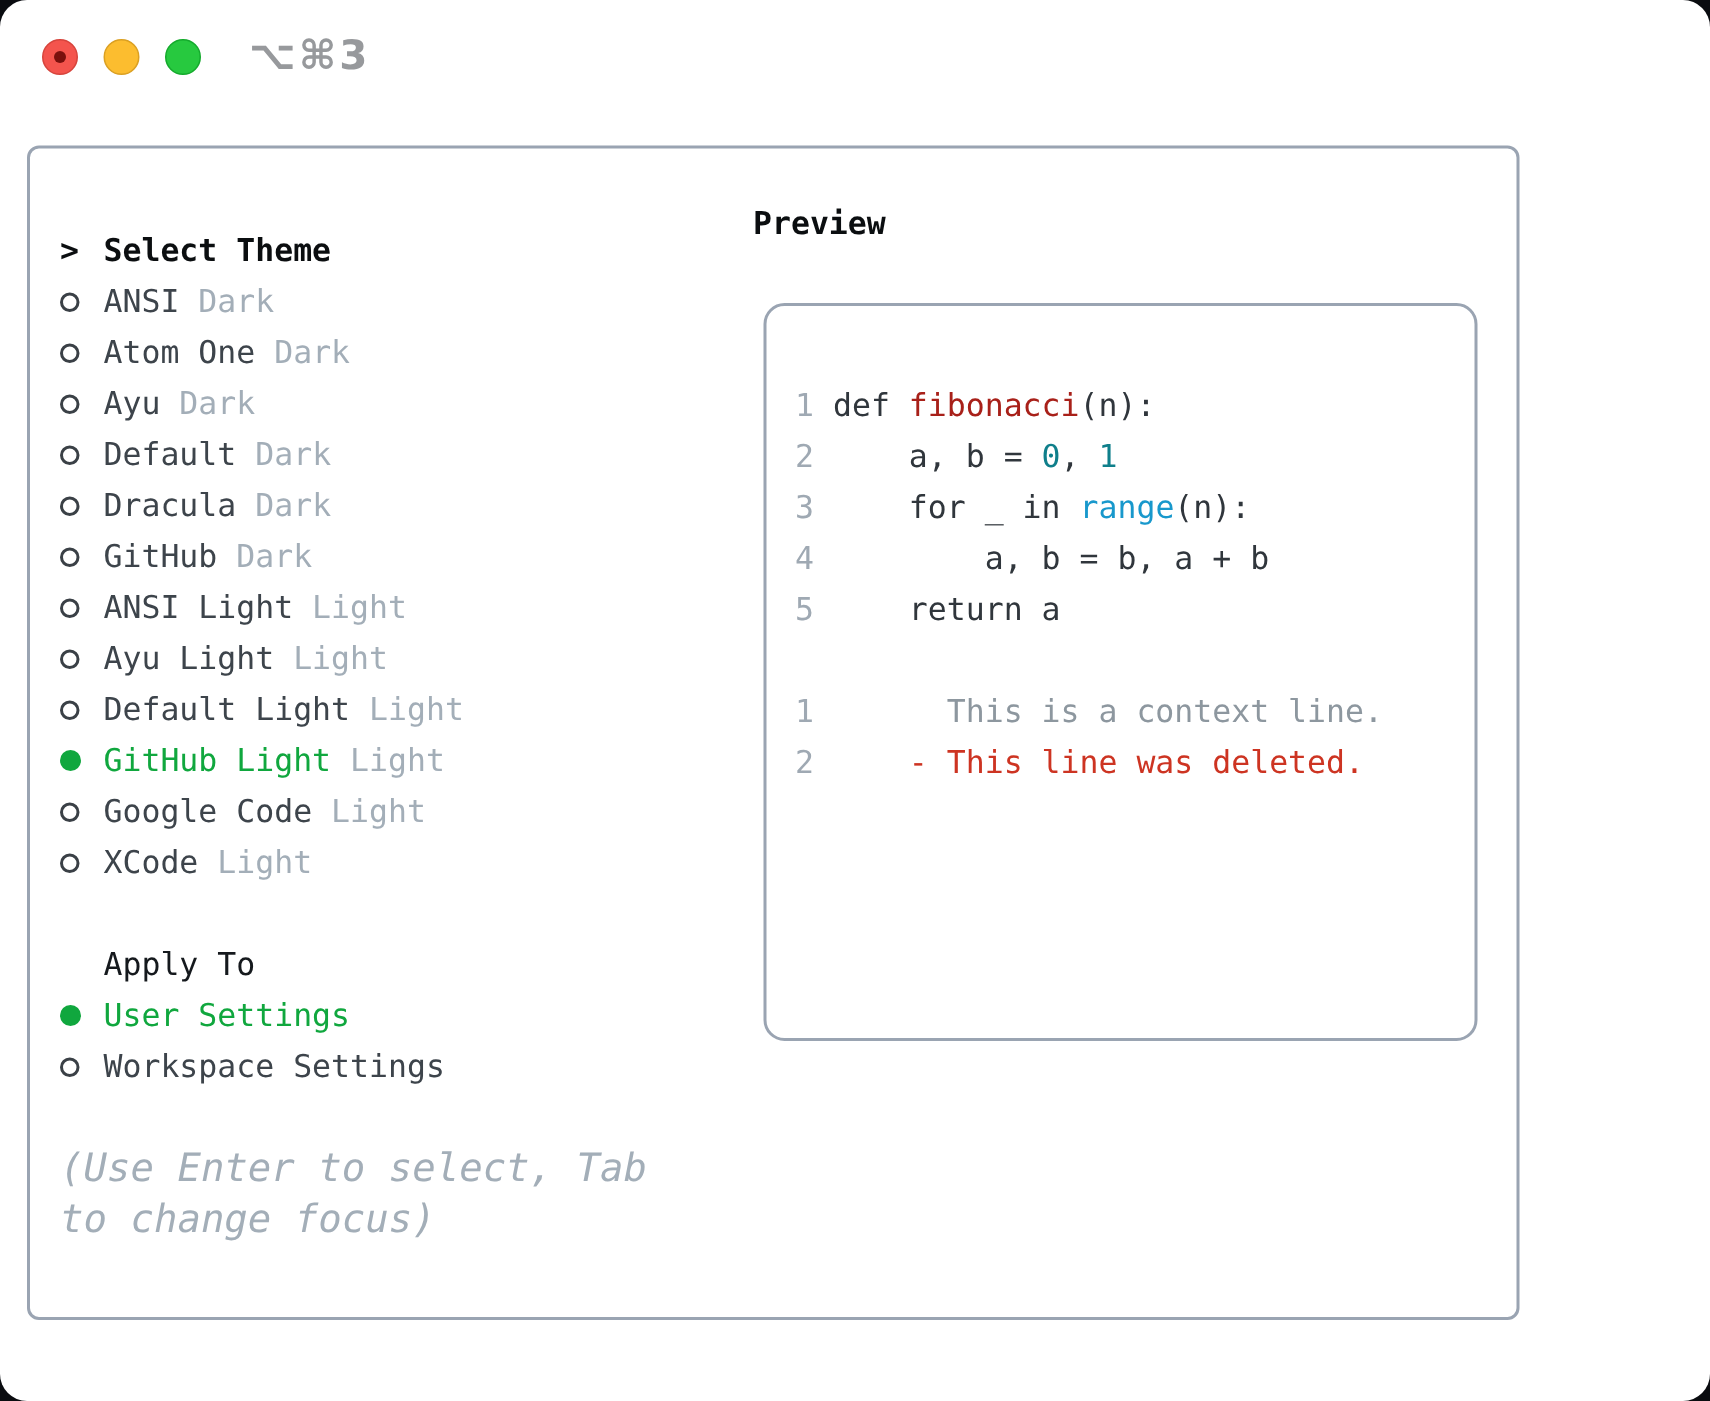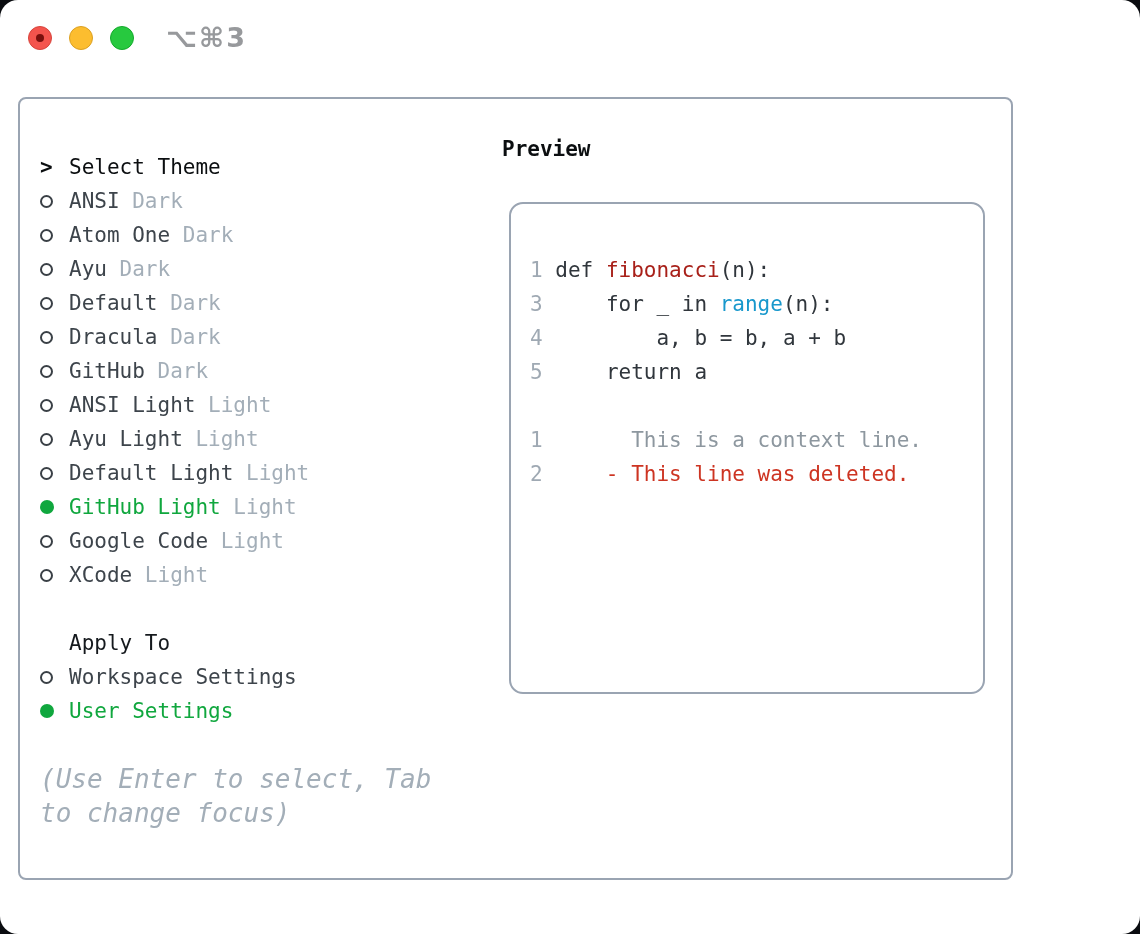--- a/index.html
+++ b/index.html
@@ -25,21 +25,21 @@
   }
   
   .panel{
     position:absolute;left:18px;top:97px;width:995px;height:783px;
     border:2px solid var(--panel-border);border-radius:8px;box-sizing:border-box;background:#fff;
   }
   .left-col{position:absolute;left:20px;top:51px;width:440px;}
   .row{display:flex;align-items:center;height:34px;font-size:21px;color:var(--item-dark);white-space:pre;}
   .bullet{width:29px;flex:0 0 29px;display:flex;align-items:center;}
   .cursor{font-weight:bold;color:#0b0e10;}
-  .row.header .title{font-weight:normal;color:#0b0e10;}
+  .row.header .title{font-weight:bold;color:#0b0e10;}
   .row.subheader span:last-child{color:#15191d;}
   .radio{width:13px;height:13px;border-radius:50%;border:2px solid #3a4046;box-sizing:border-box;display:inline-block;}
   .radio.on{border:none;background:var(--selected-green);width:14px;height:14px;}
   .name{color:var(--item-dark);}
   .name.sel{color:var(--selected-green);}
   .tag{color:var(--muted);}
   .gap{height:34px;}
   .help{
     width:410px;font-size:26px;line-height:34px;color:var(--muted);
     white-space:normal;word-break:normal;font-style:italic;
@@ -103,34 +103,35 @@
         </div>
 
       <div class="gap"></div>
 
       <div class="row subheader">
         <span class="bullet"></span>
         <span>Apply To</span>
       </div>
 
       <div id="apply-list">
+          <div class="row apply"><span class="bullet"><span class="radio on"></span></span><span class="name sel">User Settings</span></div>
           <div class="row apply"><span class="bullet"><span class="radio"></span></span><span class="name">Workspace Settings</span></div>
-          <div class="row apply"><span class="bullet"><span class="radio on"></span></span><span class="name sel">User Settings</span></div>
         </div>
 
       <div class="gap"></div>
 
       <div class="help">(Use Enter to select, Tab to change focus)</div>
     </div>
 
     <div class="preview-title">Preview</div>
 
     <div class="preview-box">
       <div id="code-block">
           <div class="line"><span class="ln">1</span><span class="tok-code"> </span><span class="tok-code">def </span><span class="tok-function">fibonacci</span><span class="tok-code">(n):</span></div>
+          <div class="line"><span class="ln">2</span><span class="tok-code"> </span><span class="tok-code">    a, b = </span><span class="tok-number">0</span><span class="tok-code">, </span><span class="tok-number">1</span></div>
           <div class="line"><span class="ln">3</span><span class="tok-code"> </span><span class="tok-code">    for _ in </span><span class="tok-builtin">range</span><span class="tok-code">(n):</span></div>
           <div class="line"><span class="ln">4</span><span class="tok-code"> </span><span class="tok-code">        a, b = b, a + b</span></div>
           <div class="line"><span class="ln">5</span><span class="tok-code"> </span><span class="tok-code">    return a</span></div>
         </div>
       <div class="blank-line"></div>
       <div id="diff-block">
           <div class="line"><span class="ln">1</span><span class="diff-context">       This is a context line.</span></div>
           <div class="line"><span class="ln">2</span><span class="diff-deleted">     - This line was deleted.</span></div>
         </div>
     </div>

